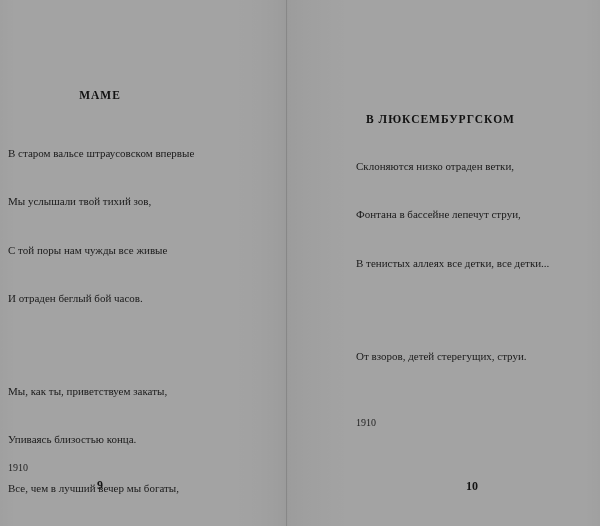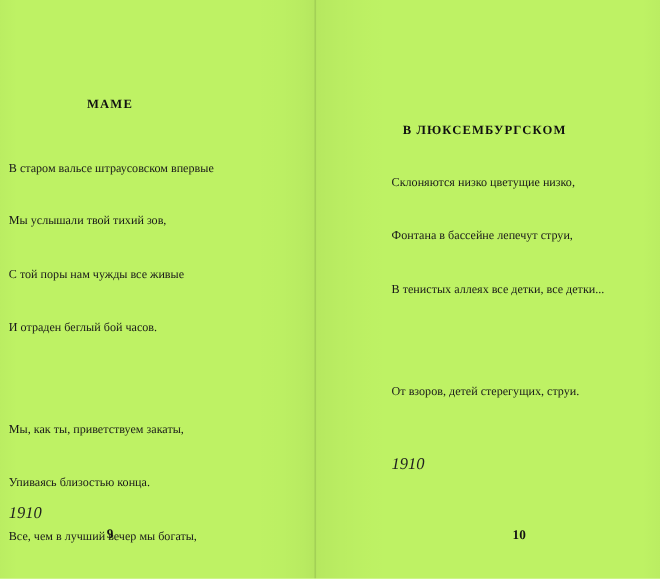--- a/index.html
+++ b/index.html
@@ -13,21 +13,21 @@
     background: #ffffff;
     font-family: "Liberation Serif", "DejaVu Serif", serif;
     color: #1c1c1c;
     overflow: hidden;
   }
 
   .book {
     position: relative;
     width: 600px;
     height: 526px;
-    background: #bef264;
+    background: #a3a3a3;
     overflow: hidden;
   }
 
   
   .gutter-shade-left {
     position: absolute;
     top: 0;
     left: 232px;
     width: 56px;
     height: 526px;
@@ -92,22 +92,21 @@
   .stanza {
     font-size: 11px;
     line-height: 16.1px;
     color: #1a1a1a;
     white-space: pre;
   }
   .stanza + .stanza { margin-top: 12.5px; }
   .verse-line { display: block; white-space: pre; }
 
   .year {
-    font-size: 15px;
-    font-style: italic;
+    font-size: 10px;
     line-height: 13px;
     color: #1f1f1f;
   }
 
   .folio {
     position: absolute;
     font-size: 12px;
     font-weight: bold;
     color: #141414;
     text-align: center;
@@ -160,21 +159,21 @@
 
   <div class="page page-right">
 
     <div class="poem-title">
       <span class="t-line">В ЛЮКСЕМБУРГСКОМ</span>
     </div>
 
     <div class="poem-body">
 
       <div class="stanza">
-        <span class="verse-line">Склоняются низко цветущие низко,</span>
+        <span class="verse-line">Склоняются низко отраден ветки,</span>
         <span class="verse-line">Фонтана в бассейне лепечут струи,</span>
         <span class="verse-line">В тенистых аллеях все детки, все детки...</span>
       </div>
 
       <div class="stanza">
         <span class="verse-line">От взоров, детей стерегущих, струи.</span>
         
       </div>
 
     </div>

